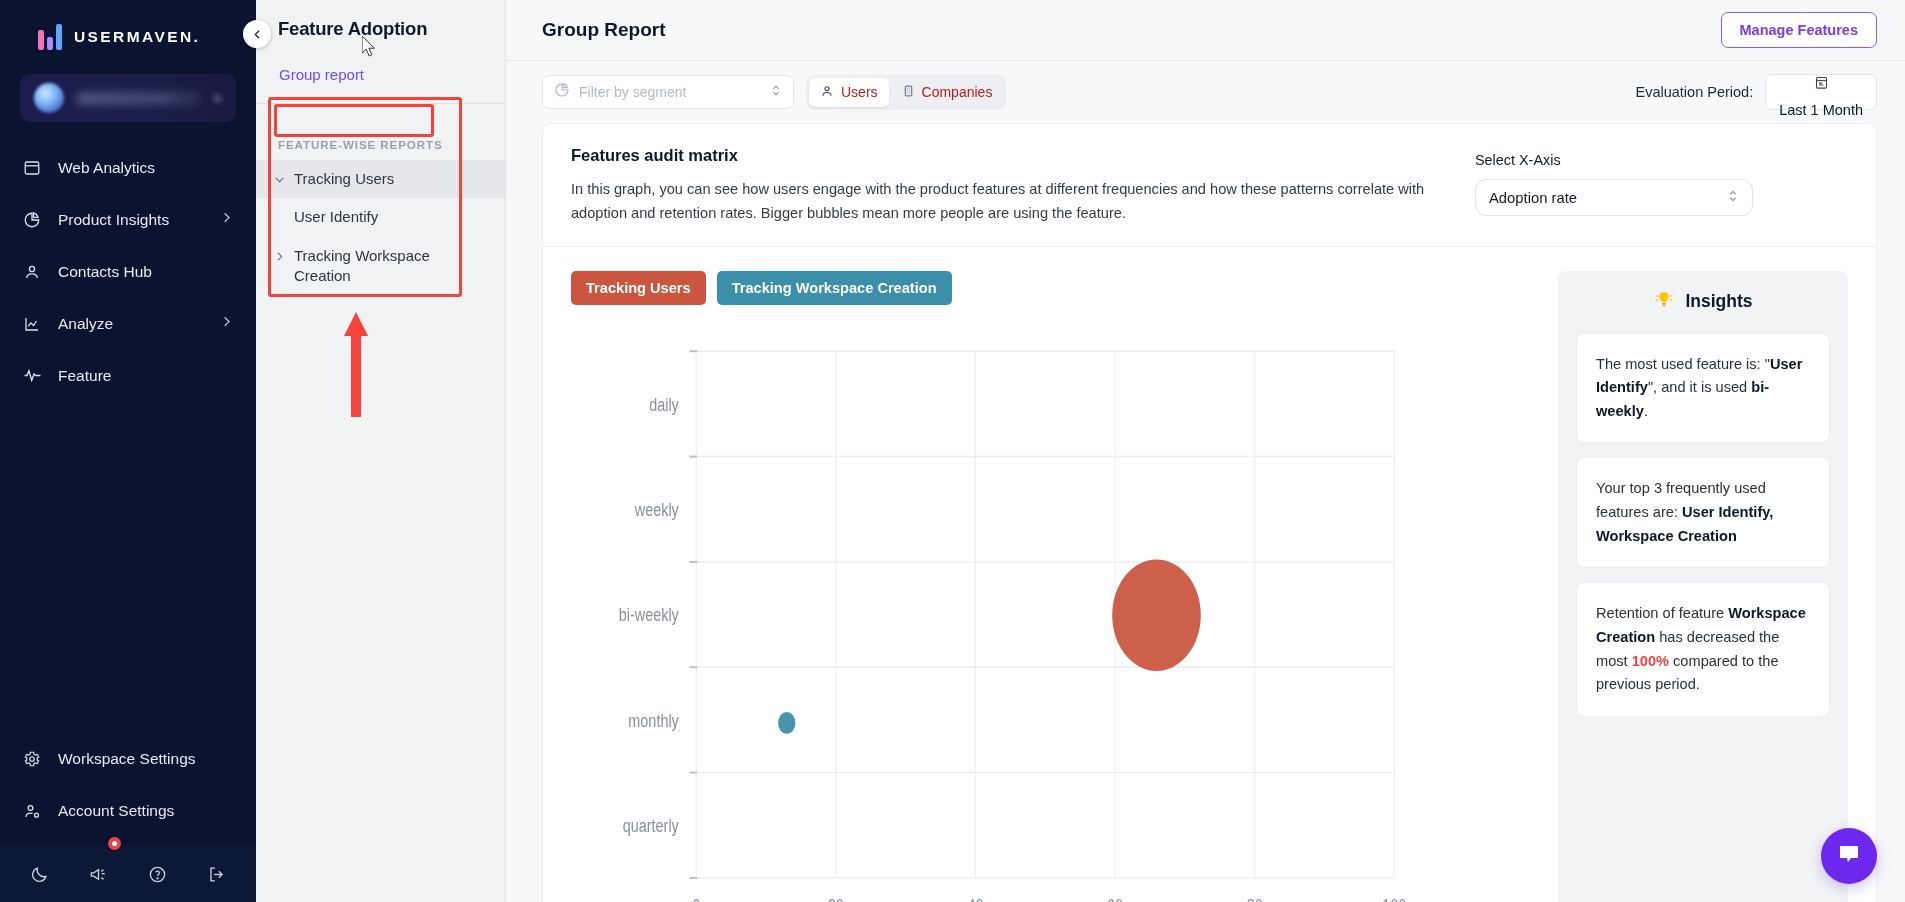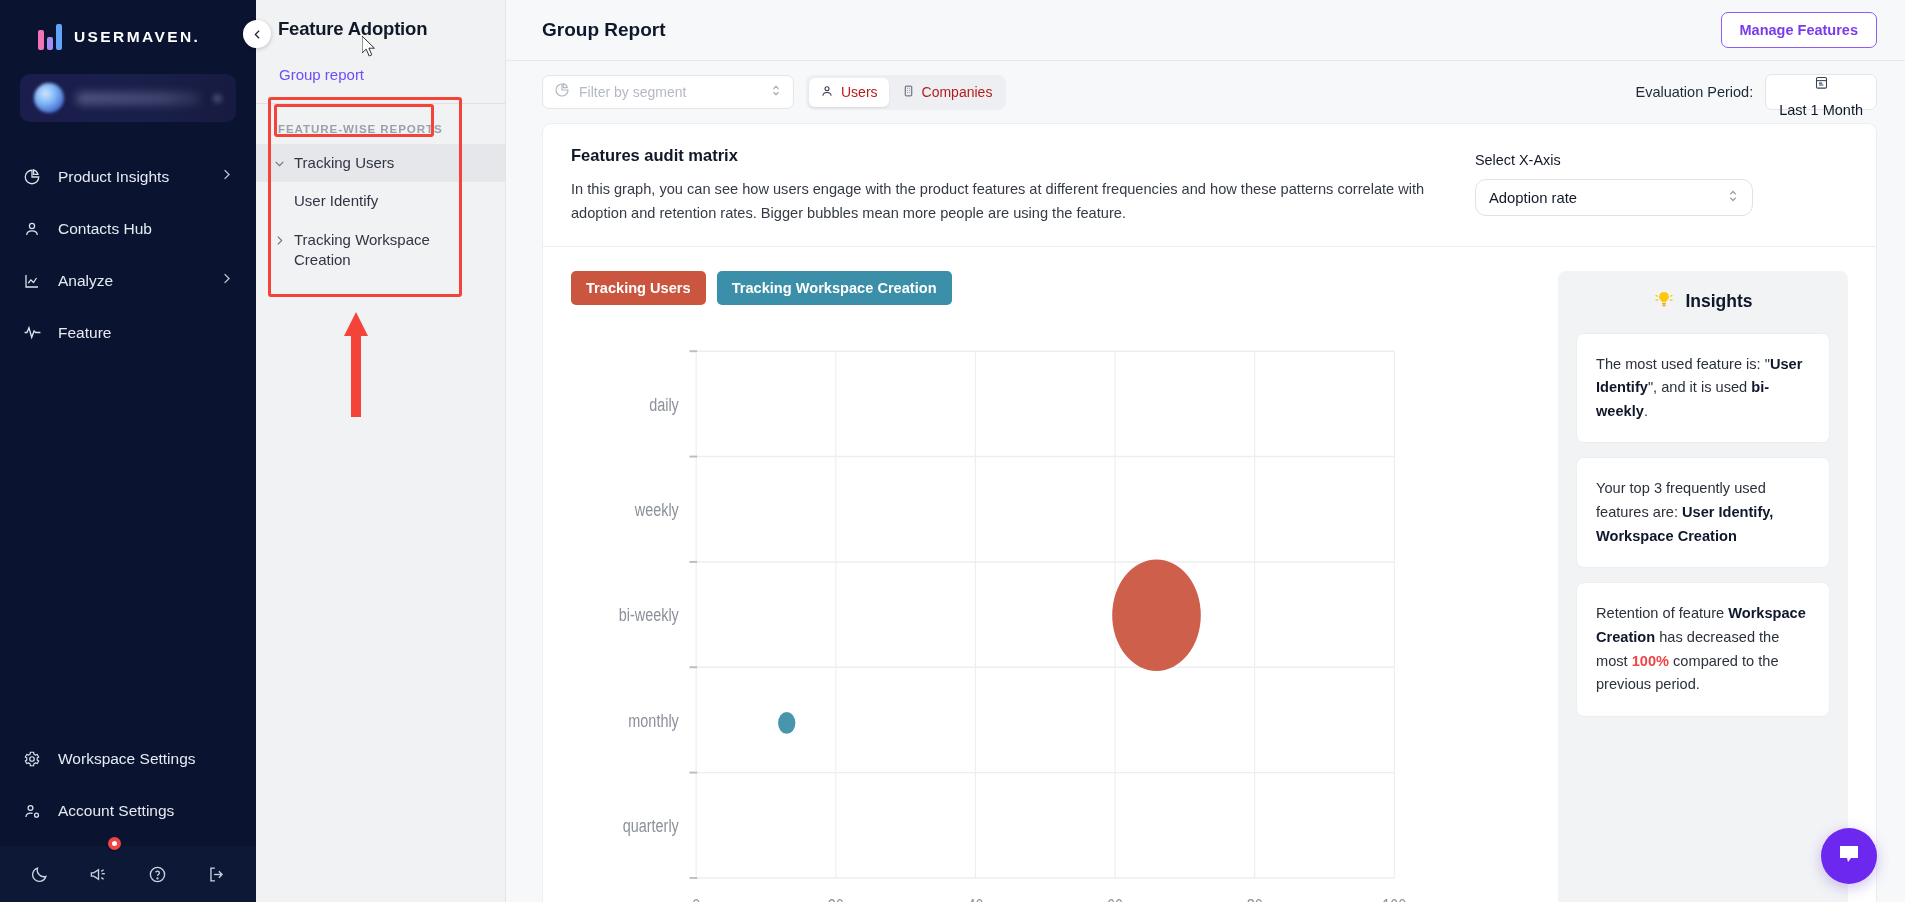--- a/index.html
+++ b/index.html
@@ -95,21 +95,21 @@
   .fa-head { padding: 18px 0 0 22px; }
   .fa-title { font-size: 18.5px; font-weight: 700; color: #111827; letter-spacing: -0.2px; }
   .fa-sub {
     margin-top: 26px; font-size: 15px; color: #6d4df6; cursor: pointer;
     padding-left: 1px;
   }
   .fa-divider { margin-top: 20px; height: 1px; background: #dfe1e6; }
   .fw-section { padding: 0; }
   .fw-label {
     font-size: 11.6px; font-weight: 700; letter-spacing: .9px;
-    color: #9aa1ad; padding: 18px 0 9px 22px;
+    color: #9aa1ad; padding: 34px 0 9px 22px;
   }
   .fw-item {
     display: flex; align-items: flex-start; gap: 8px;
     padding: 9px 16px 9px 16px;
     font-size: 15px; color: #2f3542; cursor: pointer;
     line-height: 1.35;
   }
   .fw-item.active { background: #e6e7ea; }
   .fw-item .tw { width: 14px; flex: 0 0 14px; padding-top: 4px; display:flex; justify-content:center; }
   .fw-item.child { padding-left: 38px; }
@@ -262,20 +262,29 @@
       <span class="brand-name">USERMAVEN.</span>
     </div>
 
     <div class="ws-chip">
       <span class="ws-avatar"></span>
       <span class="ws-name-blur"></span>
       <span class="ws-dot-blur"></span>
     </div>
 
     <div class="nav">
+      <div class="nav-item">
+        <span class="ico">
+          <svg width="18" height="18" viewBox="0 0 24 24" fill="none" stroke="#dbe2ee" stroke-width="1.7">
+            <rect x="3" y="4" width="18" height="16" rx="2"></rect>
+              <path d="M3 9h18"></path>
+          </svg>
+        </span>
+        <span class="lbl">Web Analytics</span>
+      </div>
       <div class="nav-gap"></div>
       <div class="nav-item">
         <span class="ico">
           <svg width="18" height="18" viewBox="0 0 24 24" fill="none" stroke="#dbe2ee" stroke-width="1.7">
             <path d="M12 3a9 9 0 1 0 9 9h-9z"></path>
               <path d="M14 2.5a8.5 8.5 0 0 1 6 6h-6z"></path>
           </svg>
         </span>
         <span class="lbl">Product Insights</span>
         <span class="chev">

